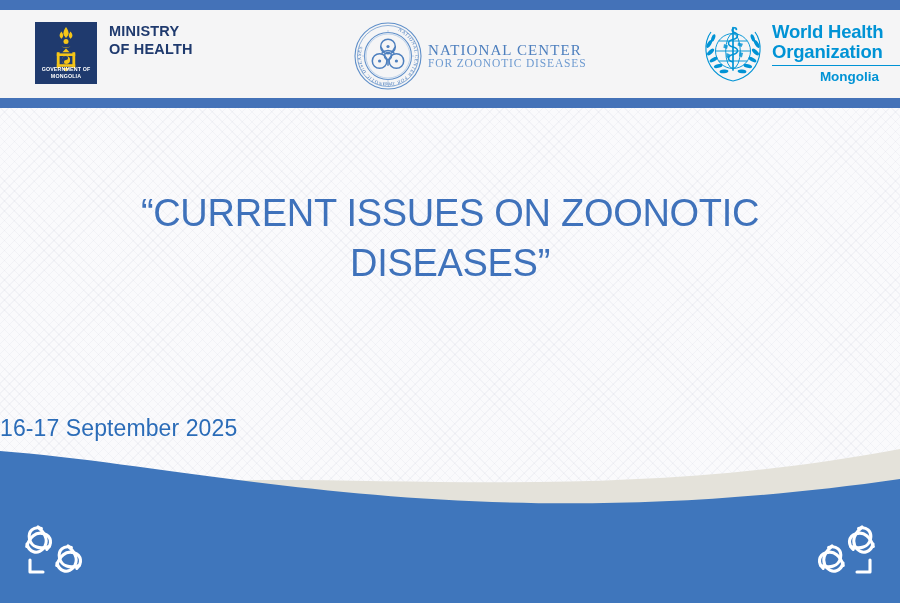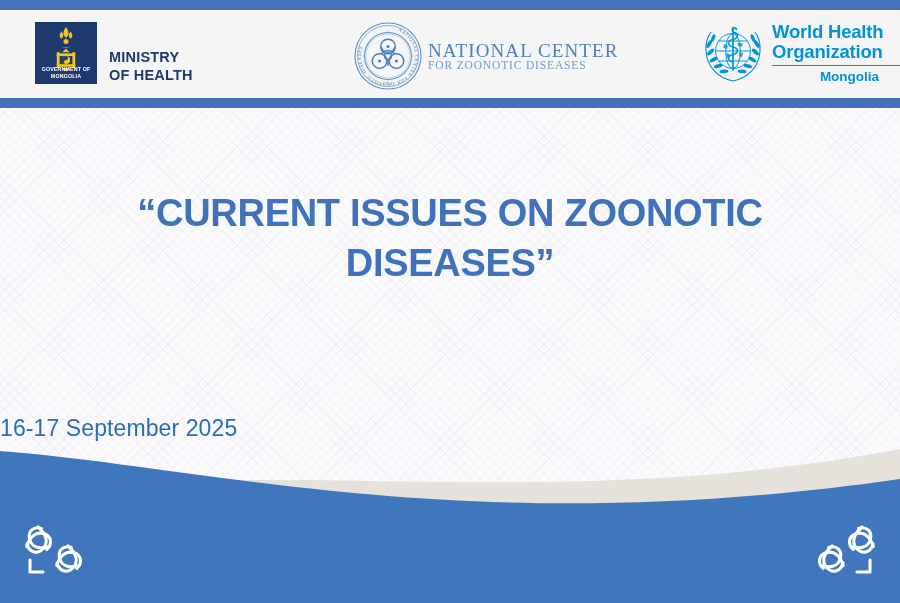--- a/index.html
+++ b/index.html
@@ -40,21 +40,21 @@
     width: 900px; height: 10px;
     background: #4472b8;
     z-index: 6;
   }
 
   
   .moh-logo {
     position: absolute;
     left: 35px; top: 22px;
     display: flex;
-    align-items: flex-end;
+    align-items: flex-start;
     z-index: 7;
   }
   .moh-flag {
     position: relative;
     width: 62px; height: 62px;
     background: #1f3a6e;
     display: block;
   }
   .moh-flag svg { display:block; }
   .moh-flag-caption {
@@ -85,21 +85,21 @@
     z-index: 7;
   }
   .nczd-seal { width: 72px; height: 72px; display:block; }
   .nczd-text {
     margin-left: 4px;
     color: #4b7fc0;
     line-height: 1;
     font-family: "Liberation Serif", serif;
   }
   .nczd-title {
-    font-size: 19px;
+    font-size: 15px;
     letter-spacing: 1.1px;
     color: #4d7fbe;
   }
   .nczd-sub {
     font-size: 11.5px;
     letter-spacing: 0.85px;
     color: #6d9ad0;
   }
 
   
@@ -163,21 +163,21 @@
   }
   .conf-line sup {
     font-size: 0.56em;
     vertical-align: super;
     line-height: 0;
   }
   .theme {
     margin-top: 16px;
     color: #3f72bb;
     font-size: 38px;
-    font-weight: bold;
+    font-weight: normal;
     line-height: 50px;
     letter-spacing: -0.3px;
     padding: 0 70px;
   }
 
   .meta-block {
     position: absolute;
     left: 0; top: 412px;
     width: 900px;
     text-align: left;

